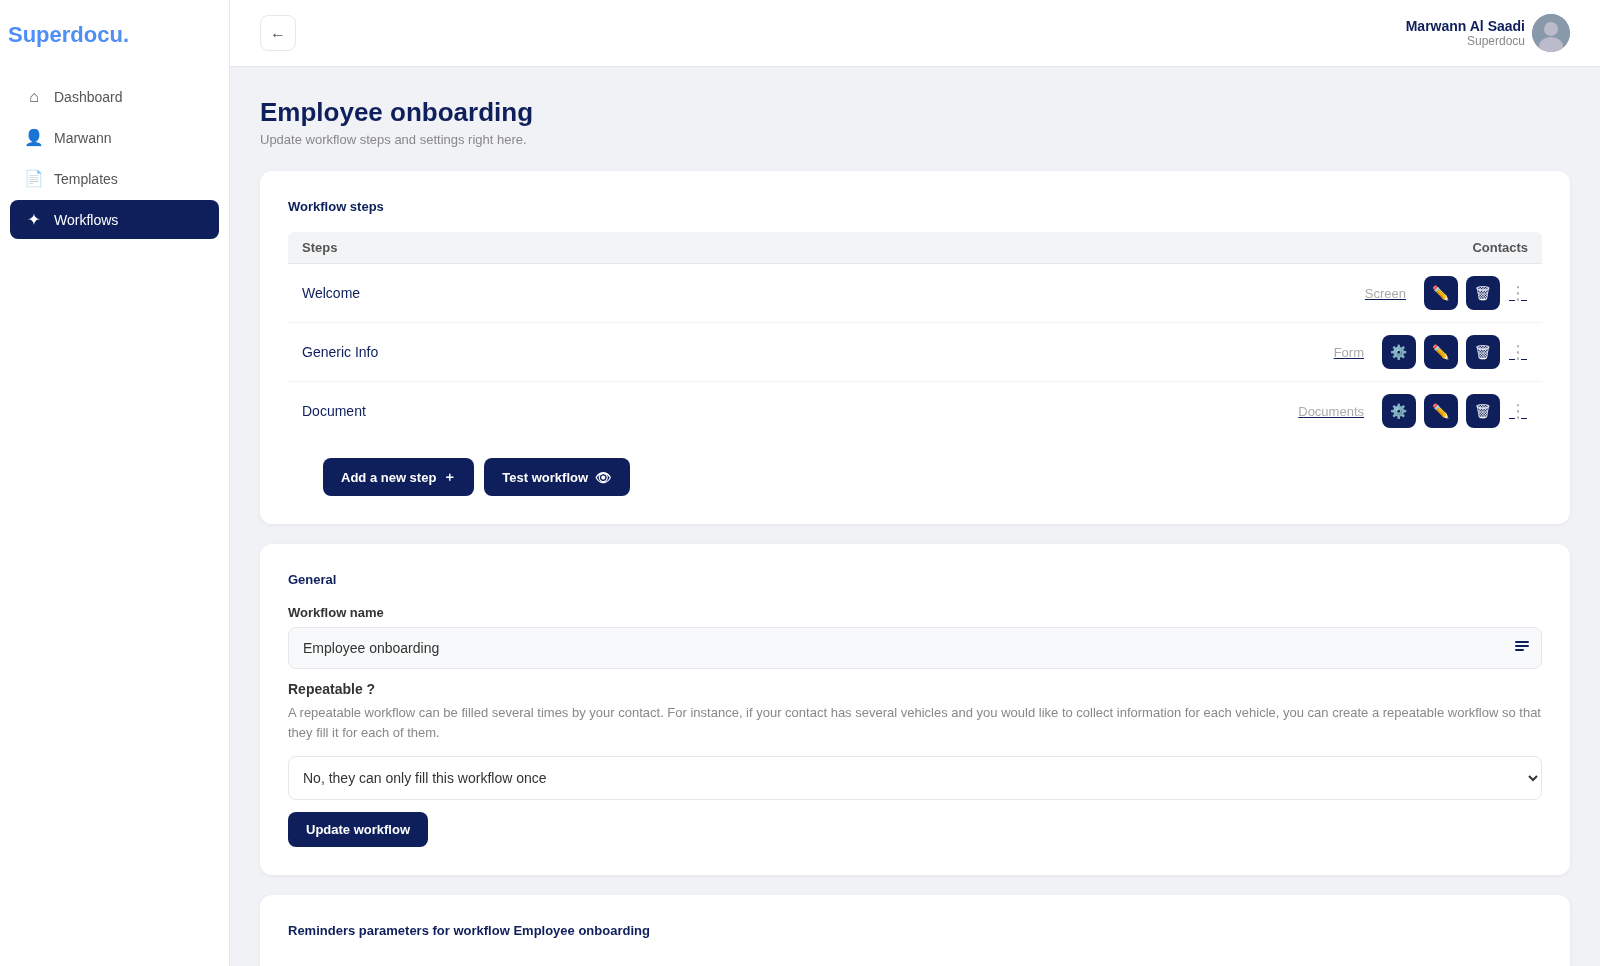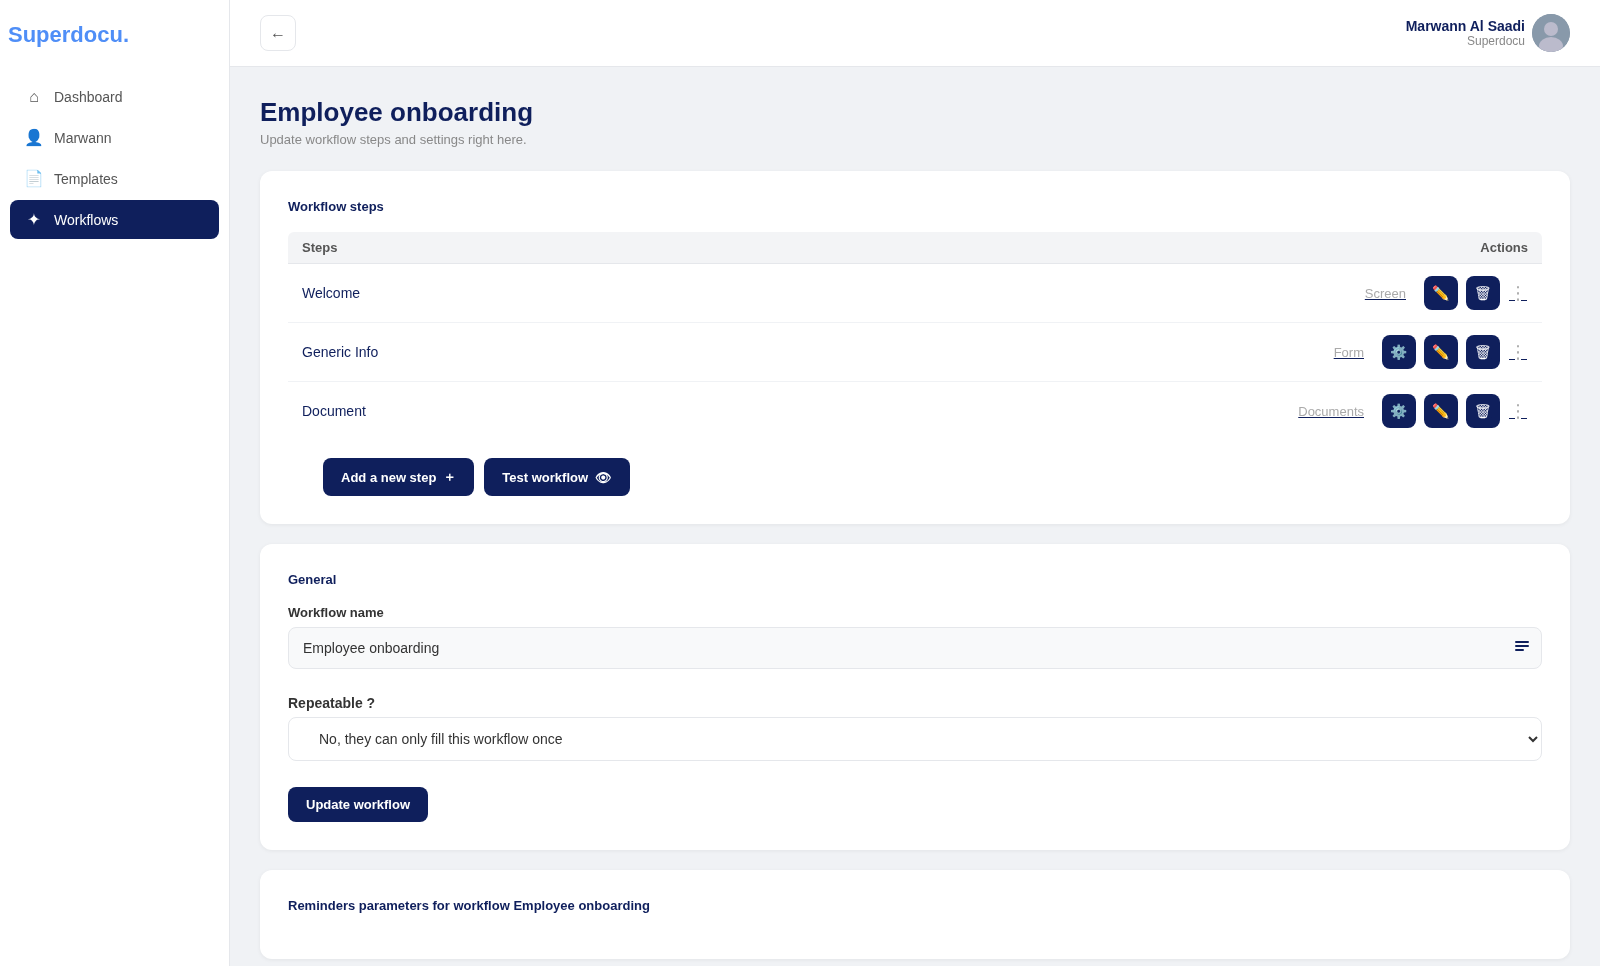--- a/index.html
+++ b/index.html
@@ -146,26 +146,26 @@
       border-radius: 8px;
       font-size: 13px;
       font-weight: 600;
       cursor: pointer;
       display: inline-flex; align-items: center; gap: 7px;
     }
     .btn-row { display: flex; gap: 10px; margin-top: 18px; padding-left: 35px; }
 
     
     .form-label { font-size: 13px; font-weight: 600; color: #333; margin-bottom: 7px; display: block; }
-    .form-group { margin-bottom: 26px; }
+    .form-group { margin-bottom: 12px; }
     .repeatable-title { font-size: 14px; font-weight: 600; color: #333; margin-bottom: 6px; }
     .repeatable-desc { font-size: 13px; color: #888; margin-bottom: 14px; line-height: 1.5; }
     .select-box {
       width: 100%;
-      padding: 12px 26px;
+      padding: 12px 10px;
       border: 1px solid #e5e7eb;
       border-radius: 8px;
       background: #fff;
       font-size: 14px;
       color: #333;
       outline: none;
       cursor: pointer;
     }
 
     .input-row {
@@ -239,21 +239,21 @@
 
   <div class="content">
     <h1 class="page-title">Employee onboarding</h1>
     <p class="page-subtitle">Update workflow steps and settings right here.</p>
 
     <div class="card">
       <h2 class="card-title">Workflow steps</h2>
       <div>
         <div class="table-header">
           <span>Steps</span>
-          <span>Actions</span>
+          <span>Contacts</span>
         </div>
 
         <div class="table-row">
           <span>Welcome</span>
           <div class="row-actions">
             <span class="row-type">Screen</span>
             <div class="action-btn" title="Edit">✏️</div>
             <div class="action-btn" title="Delete">🗑</div>
             <div class="action-more">⋮</div>
           </div>
@@ -306,20 +306,21 @@
               <rect x="1" y="3" width="14" height="2" rx="1" fill="#0f1f5c"></rect>
               <rect x="1" y="7" width="14" height="2" rx="1" fill="#0f1f5c"></rect>
               <rect x="1" y="11" width="9" height="2" rx="1" fill="#0f1f5c"></rect>
             </svg>
           </span>
         </div>
       </div>
 
       <div class="form-group">
         <div class="repeatable-title">Repeatable ?</div>
+        <p class="repeatable-desc">A repeatable workflow can be filled several times by your contact. For instance, if your contact has several vehicles and you would like to collect information for each vehicle, you can create a repeatable workflow so that they fill it for each of them.</p>
         <select class="select-box">
           <option>No, they can only fill this workflow once</option>
         </select>
       </div>
 
       <button class="btn-primary">
         <span>Update workflow</span>
       </button>
     </div>
 

